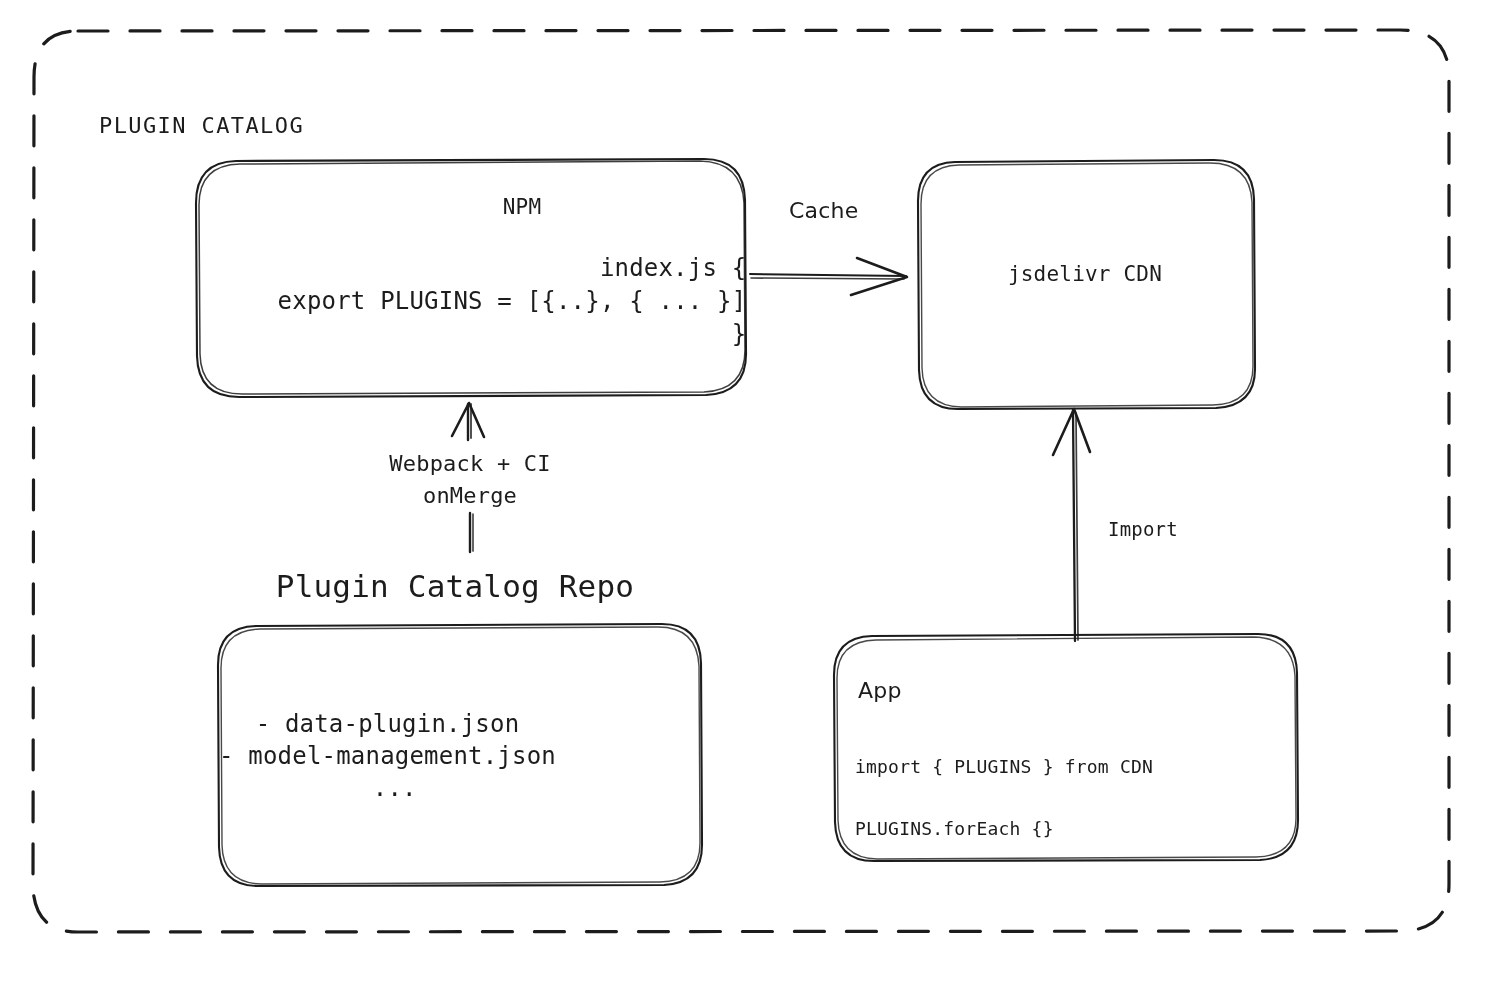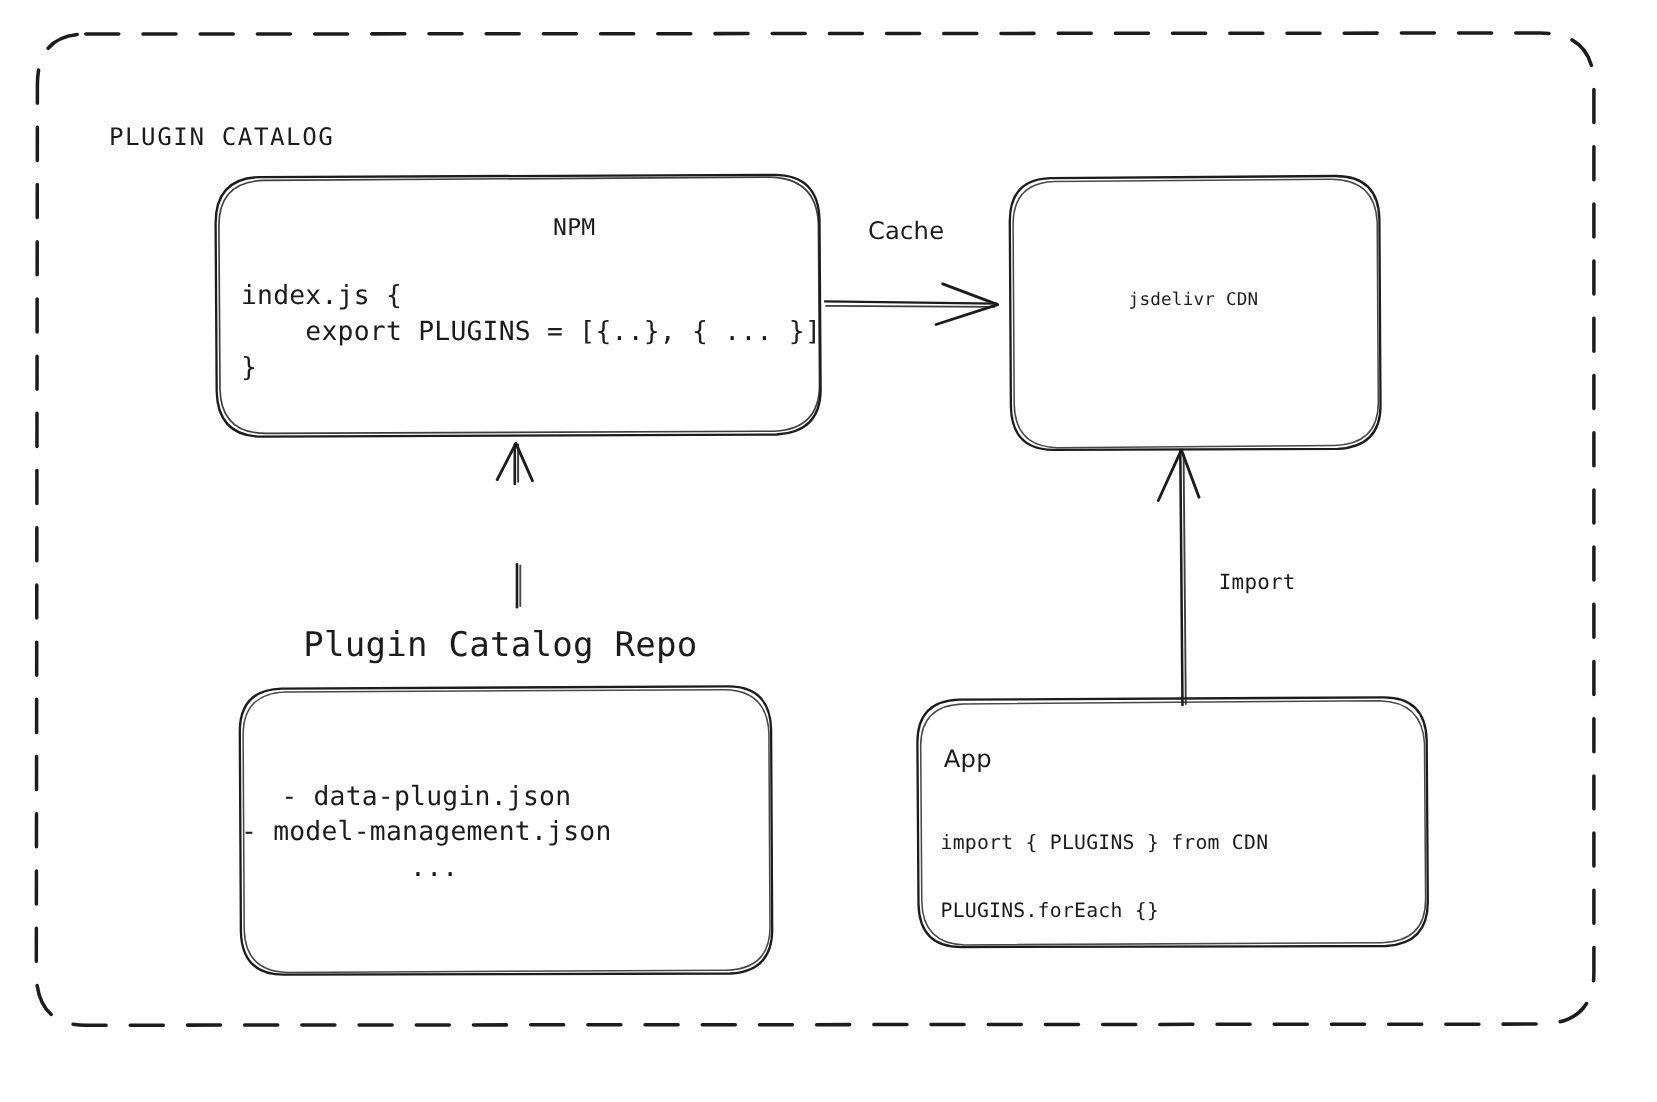--- a/index.html
+++ b/index.html
@@ -59,21 +59,21 @@
     font-size: 24px;
     line-height: 33px;
   }
 
   
   .cdn-title {
     left: 920px;
     top: 262px;
     width: 330px;
     text-align: center;
-    font-size: 16px;
+    font-size: 21px;
   }
 
   
   .cache-label {
     left: 789px;
     top: 198px;
     font-size: 22px;
   }
   .webpack-label {
     left: 345px;
@@ -166,30 +166,34 @@
       <path d="M1075 641 L1073 410" fill="none" stroke="#1c1c1c" stroke-width="2.3" stroke-linecap="round"></path>
       <path d="M1078 640 L1076 413" fill="none" stroke="#1c1c1c" stroke-width="1.7" stroke-linecap="round" opacity="0.85"></path>
       <path d="M1053 455 L1074 409 L1090 452" fill="none" stroke="#1c1c1c" stroke-width="2.6" stroke-linecap="round" stroke-linejoin="round"></path>
     </g>
 
   </svg>
 
   <div class="lbl mono container-title">PLUGIN CATALOG</div>
 
   <div class="lbl mono npm-title">NPM</div>
-  <div class="npm-code" style="position:absolute;">
+  <div class="npm-code" style="position:absolute;text-align:right;">
     <div class="lbl mono" style="position:static;">index.js {</div>
     <div class="lbl mono" style="position:static;">    export PLUGINS = [{..}, { ... }]</div>
     <div class="lbl mono" style="position:static;">}</div>
   </div>
 
   <div class="lbl mono cdn-title">jsdelivr CDN</div>
 
   <div class="lbl sans cache-label">Cache</div>
 
+  <div class="webpack-label" style="position:absolute;">
+    <div class="lbl mono" style="position:static;">Webpack + CI</div>
+    <div class="lbl mono" style="position:static;">onMerge</div>
+  </div>
 
   <div class="lbl mono import-label">Import</div>
 
   <div class="lbl mono repo-title">Plugin Catalog Repo</div>
   <div class="repo-list" style="position:absolute;text-align:center;">
     <div class="lbl mono" style="position:static;">- data-plugin.json</div>
     <div class="lbl mono" style="position:static;">- model-management.json</div>
     <div class="lbl mono" style="position:static;"> ...</div>
   </div>
 

